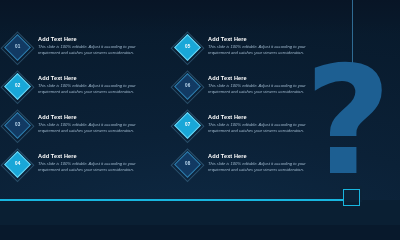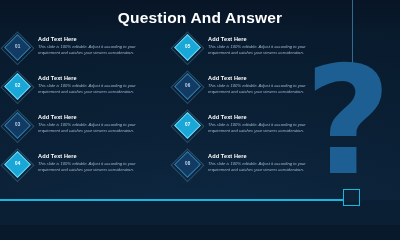--- a/index.html
+++ b/index.html
@@ -174,21 +174,20 @@
   }
 </style>
 </head>
 <body>
 
 <div id="slide">
 
   <div class="top-shade"></div>
   <div class="bottom-shade"></div>
 
-  <div class="title">Question And Answer</div>
 
   <div class="v-accent"></div>
 
   <div class="qmark">?</div>
   <div class="qmark-dot-mask"></div>
   <div class="cyan-square"></div>
 
   <div class="h-rule"></div>
 
   <div class="col col-left" id="col-left">

